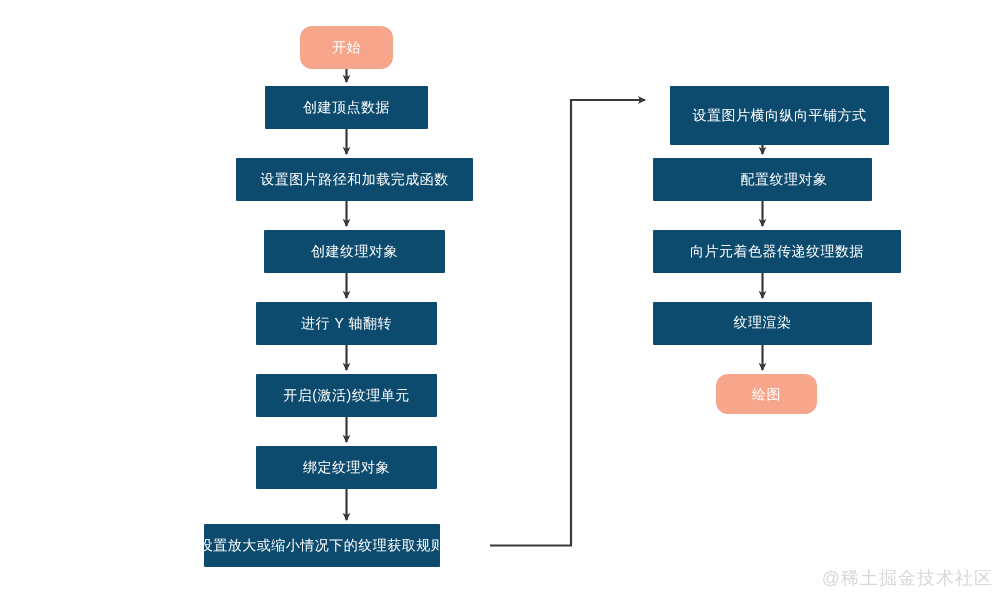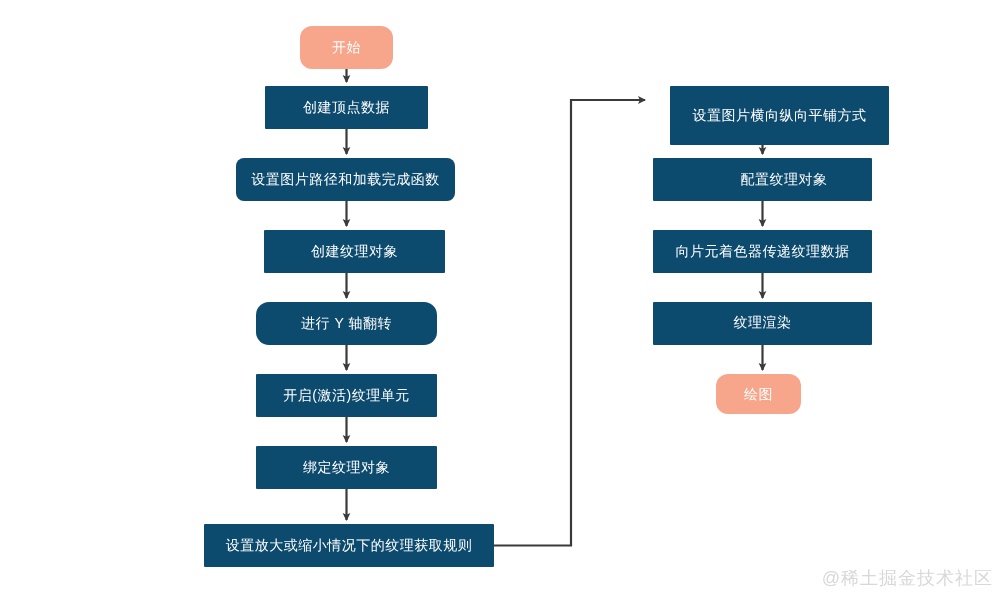--- a/index.html
+++ b/index.html
@@ -98,59 +98,59 @@
   </svg>
 
   <div class="node terminator" style="left:300px; top:26px; width:93px; height:43px;">
     <span>开始</span>
   </div>
 
   <div class="node process" style="left:265px; top:86px; width:163px; height:43px;">
     <span>创建顶点数据</span>
   </div>
 
-  <div class="node process" style="left:236px; top:158px; width:219px; height:43px;border-radius:8px;">
+  <div class="node process" style="left:236px; top:158px; width:237px; height:43px;">
     <span>设置图片路径和加载完成函数</span>
   </div>
 
   <div class="node process" style="left:256px; top:230px; width:181px; height:43px;margin-left:8px;">
     <span>创建纹理对象</span>
   </div>
 
-  <div class="node process" style="left:256px; top:302px; width:181px; height:43px;border-radius:13px;">
+  <div class="node process" style="left:256px; top:302px; width:181px; height:43px;">
     <span>进行 Y 轴翻转</span>
   </div>
 
   <div class="node process" style="left:256px; top:446px; width:181px; height:43px;">
     <span>绑定纹理对象</span>
   </div>
 
   <div class="node process" style="left:256px; top:374px; width:181px; height:43px;">
     <span>开启(激活)纹理单元</span>
   </div>
 
-  <div class="node process" style="left:204px; top:524px; width:290px; height:43px;">
+  <div class="node process" style="left:204px; top:524px; width:236px; height:43px;">
     <span>设置放大或缩小情况下的纹理获取规则</span>
   </div>
 
   <div class="node process" style="left:653px; top:86px; width:219px; height:59px;margin-left:17px;">
     <span>设置图片横向纵向平铺方式</span>
   </div>
 
   <div class="node process" style="left:653px; top:158px; width:219px; height:43px;padding-left:43px;">
     <span>配置纹理对象</span>
   </div>
 
-  <div class="node process" style="left:653px; top:230px; width:219px; height:43px;">
+  <div class="node process" style="left:653px; top:230px; width:248px; height:43px;">
     <span>向片元着色器传递纹理数据</span>
   </div>
 
   <div class="node process" style="left:653px; top:302px; width:219px; height:43px;font-family:Liberation Mono, monospace;">
     <span>纹理渲染</span>
   </div>
 
-  <div class="node terminator" style="left:716px; top:374px; width:85px; height:40px;">
+  <div class="node terminator" style="left:716px; top:374px; width:101px; height:40px;">
     <span>绘图</span>
   </div>
 
   <div class="watermark">@稀土掘金技术社区</div>
 
 </div>
 
 </body></html>

